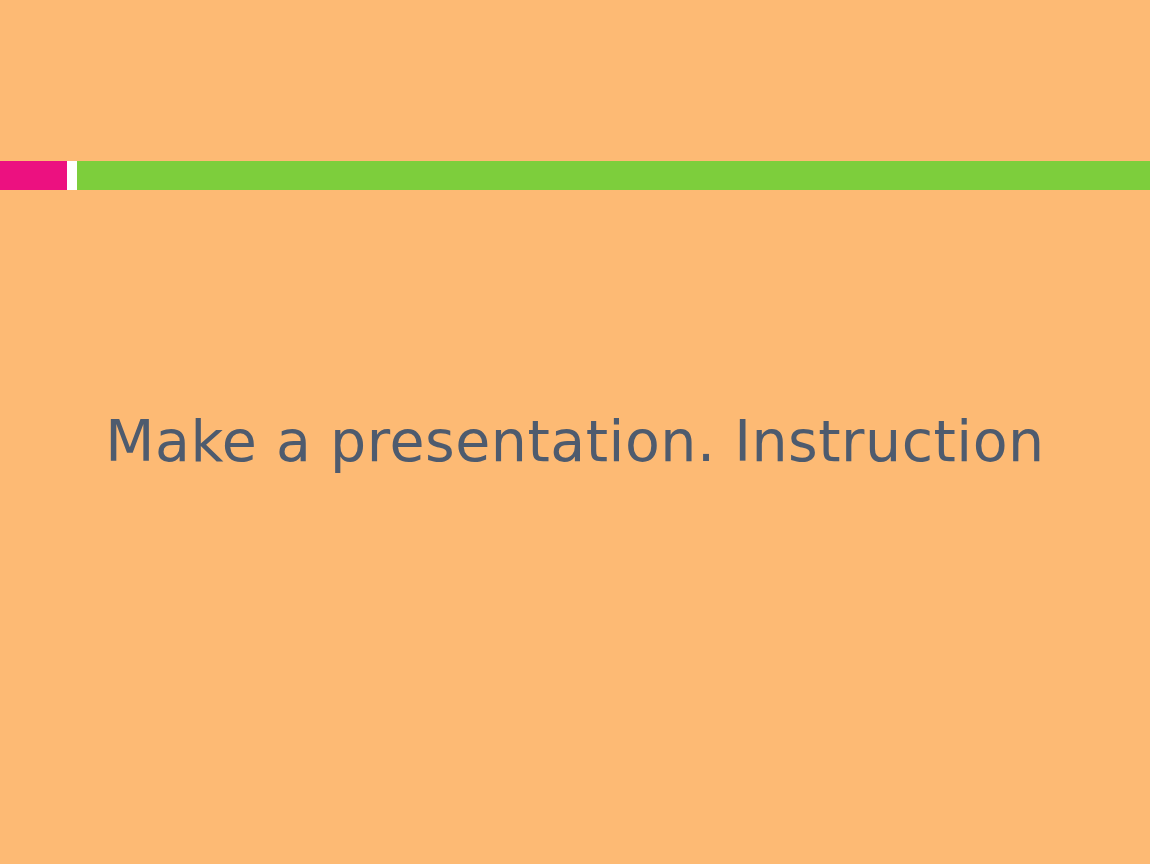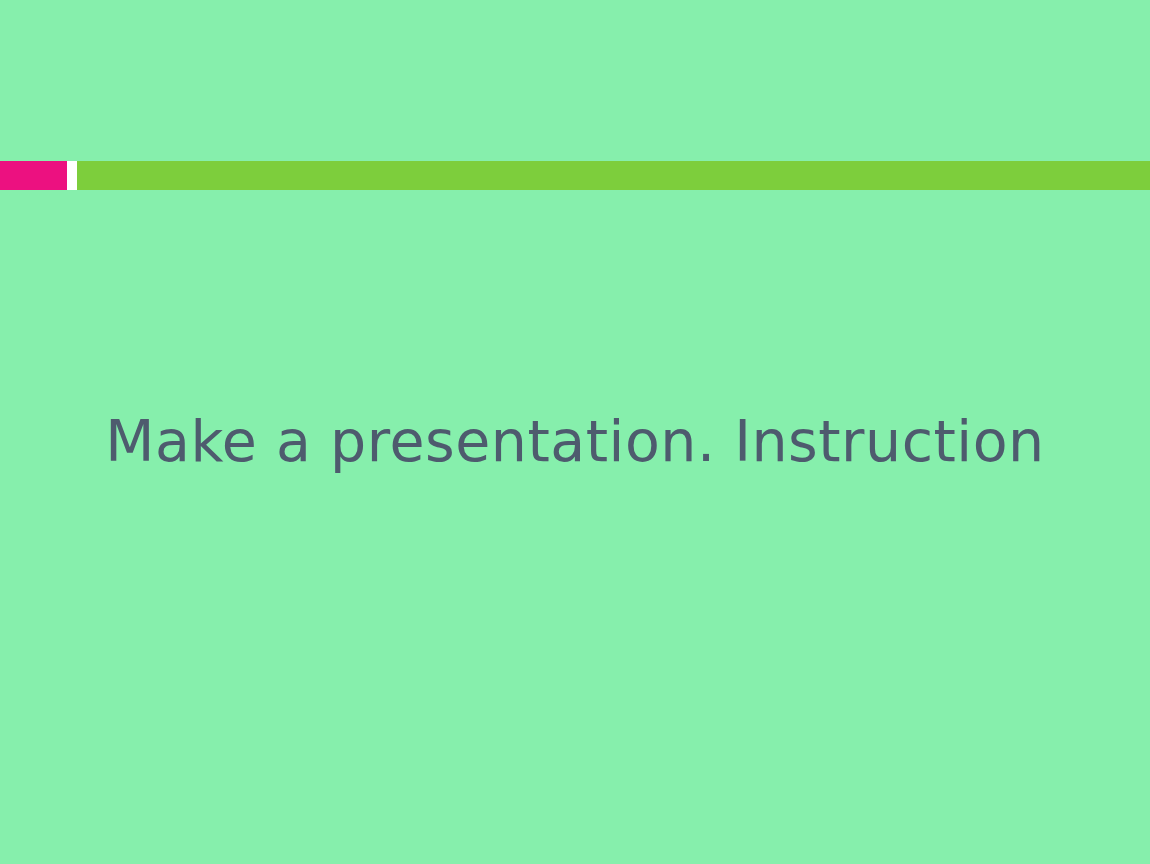--- a/index.html
+++ b/index.html
@@ -10,21 +10,21 @@
 
   body {
     background: #ffffff;
     font-family: "Liberation Sans", sans-serif;
   }
 
   .slide {
     position: relative;
     width: 1150px;
     height: 864px;
-    background: #86efac;
+    background: #fdba74;
     overflow: hidden;
     margin: 0 auto;
   }
 
   
   .accent-band {
     position: absolute;
     left: 0;
     top: 161px;
     width: 1150px;

